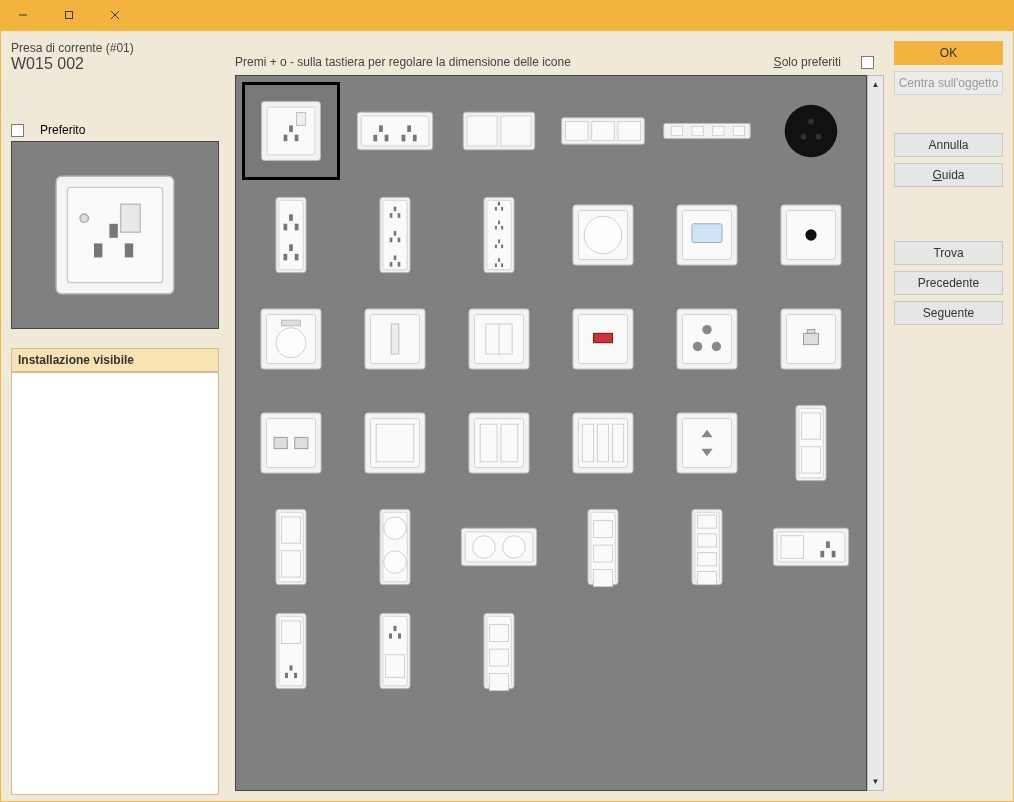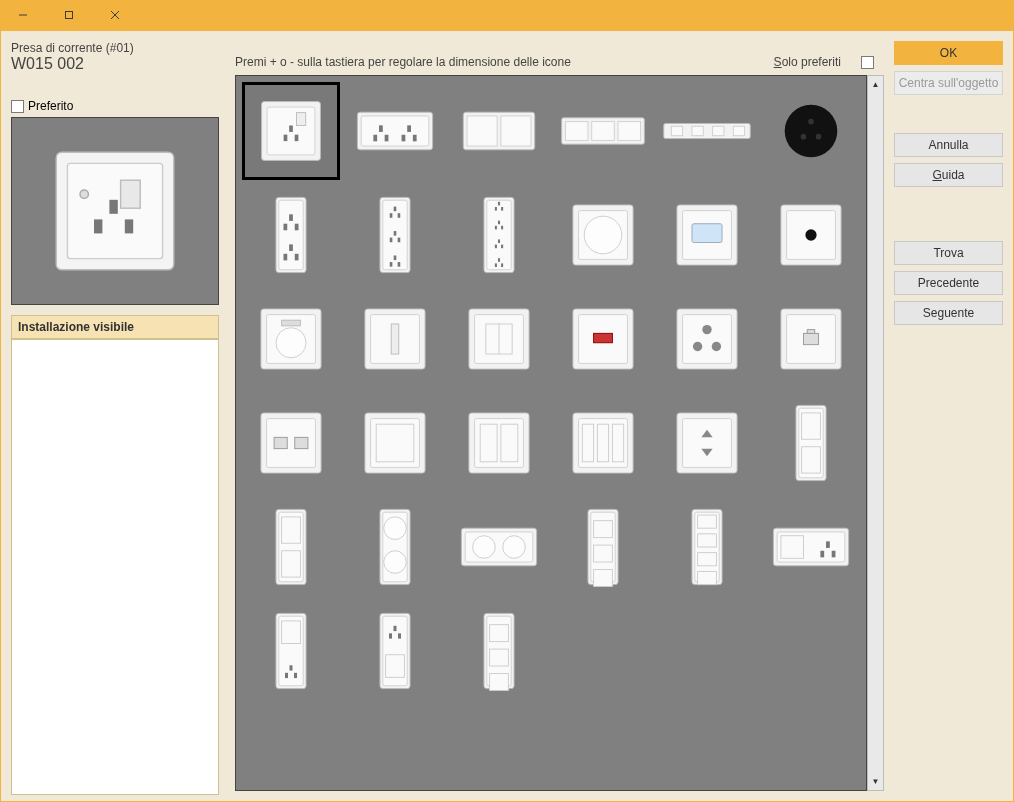--- a/index.html
+++ b/index.html
@@ -13,25 +13,25 @@
 
   
   .content { display: flex; height: calc(100% - 30px); border: 1px solid #f2b43f; background: #f1e9d7; }
   .left { width: 225px; padding: 10px 6px 6px 10px; display: flex; flex-direction: column; }
   .center { flex: 1; display: flex; flex-direction: column; padding: 24px 0 10px 10px; }
   .right { width: 140px; padding: 10px; display: flex; flex-direction: column; gap: 6px; }
 
   
   .obj-name { font-size: 12px; color: #444; }
   .obj-code { font-size: 16px; color: #444; margin-bottom: 26px; }
-  .fav-row { display:flex; align-items:flex-end; gap:4px; margin-bottom:4px; }
+  .fav-row { display:flex; align-items:flex-end; gap:16px; margin-bottom:4px;margin-top:24px; }
   .checkbox { width: 13px; height: 13px; border: 1px solid #7a7a7a; background: #fff; }
   .preview { width: 208px; height: 188px; background: #808080; border: 1px solid #444; display:flex; align-items:center; justify-content:center; margin-bottom:2px; }
   .preview svg { width: 140px; height: 140px; }
-  .category-row { background: #f6e2b3; border: 1px solid #d0c090; padding: 4px 6px; font-weight: bold; color: #333; margin-top: 8px; }
+  .category-row { background: #f6e2b3; border: 1px solid #d0c090; padding: 4px 6px; font-weight: bold; color: #333; margin-top: 17px; }
   .left .blank { flex:1; background:#fff; margin-top:0; border:1px solid #d0c090; }
 
   
   .center-head { display:flex; align-items:center; font-size:12px; color:#444; padding-right:10px; margin-bottom:6px; }
   .center-head .hint { flex:1; }
   .center-head .favonly { display:flex; align-items:center; gap:20px; }
   .grid-wrap { flex:1; display:flex; }
   .grid { flex:1; background:#808080; border:1px solid #444; overflow:auto; display:grid; grid-template-columns: repeat(6, 1fr); gap:6px; padding:6px; align-content:start; }
   .scrolltrack { width:17px; background:#e9e9e9; border:1px solid #bcbcbc; display:flex; flex-direction:column; justify-content:space-between; }
   .scrollbtn { height:17px; display:flex; align-items:center; justify-content:center; font-size:8px; color:#333; }

